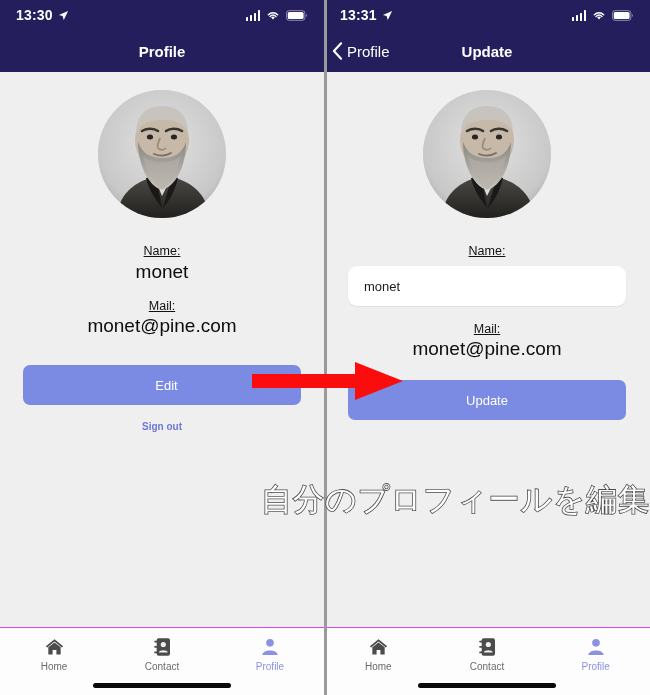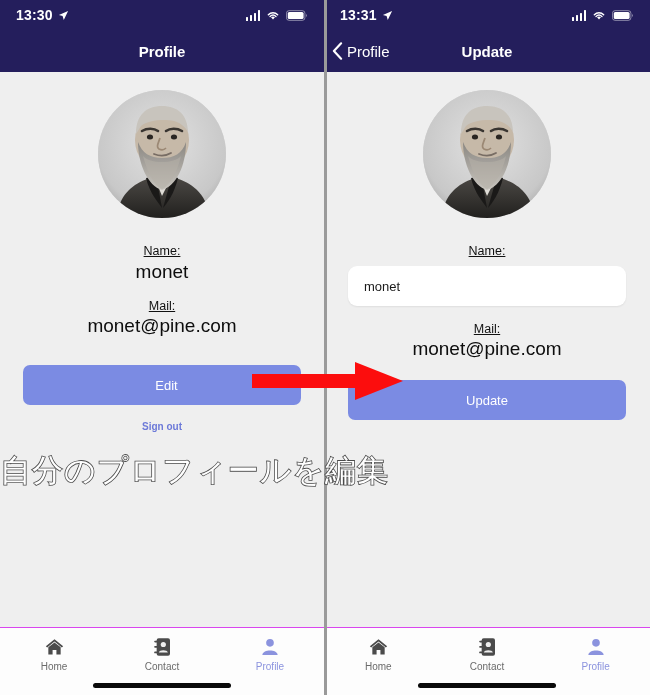--- a/index.html
+++ b/index.html
@@ -184,22 +184,22 @@
     width:138px; height:5px;
     border-radius:3px;
     background:#0a0a0a;
   }
 
   
   .overlay { position:absolute; inset:0; pointer-events:none; z-index:60; }
   .caption {
     position:absolute;
     left:0; right:0;
-    top:450px;
-    text-align:left;
+    top:479px;
+    text-align:right;
     font-size:31px;
     font-family:Liberation Sans, sans-serif;
     color:#ffffff;
     -webkit-text-stroke:1.6px #4a4a4a;
     paint-order:stroke fill;
     letter-spacing:1px;
   }
 </style>
 </head>
 <body>

